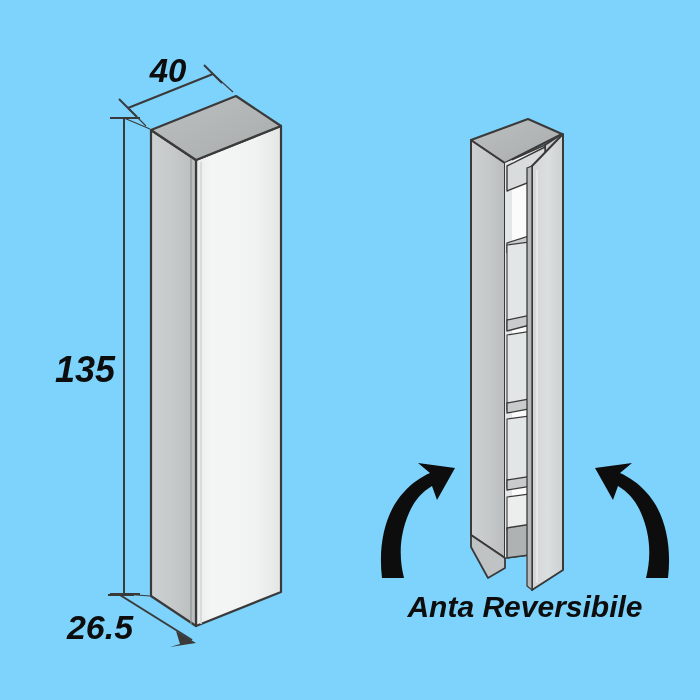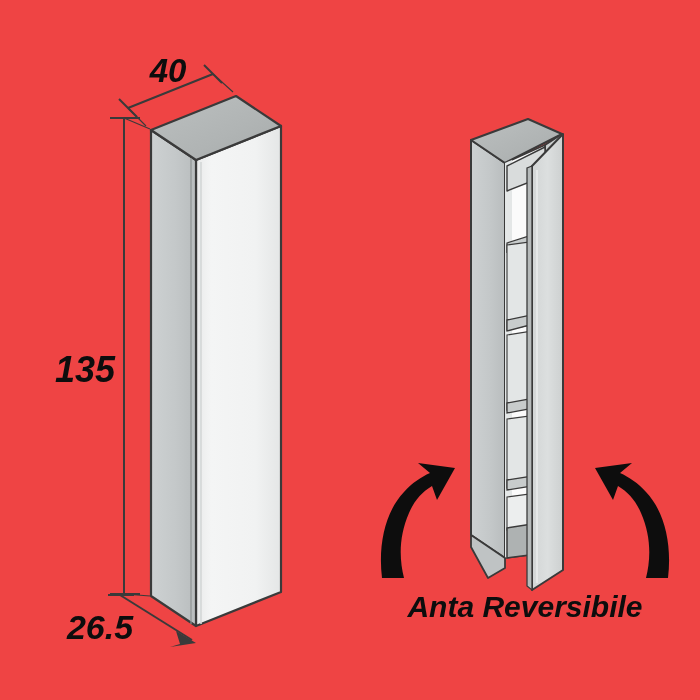--- a/index.html
+++ b/index.html
@@ -10,21 +10,21 @@
   body {
     width: 700px;
     height: 700px;
     overflow: hidden;
     font-family: "Liberation Sans", sans-serif;
   }
   #canvas-wrap {
     position: relative;
     width: 700px;
     height: 700px;
-    background: #ef4444;
+    background: #7dd3fc;
   }
   svg#drawing {
     position: absolute;
     left: 0;
     top: 0;
     width: 700px;
     height: 700px;
     display: block;
   }
   .dim-text {

